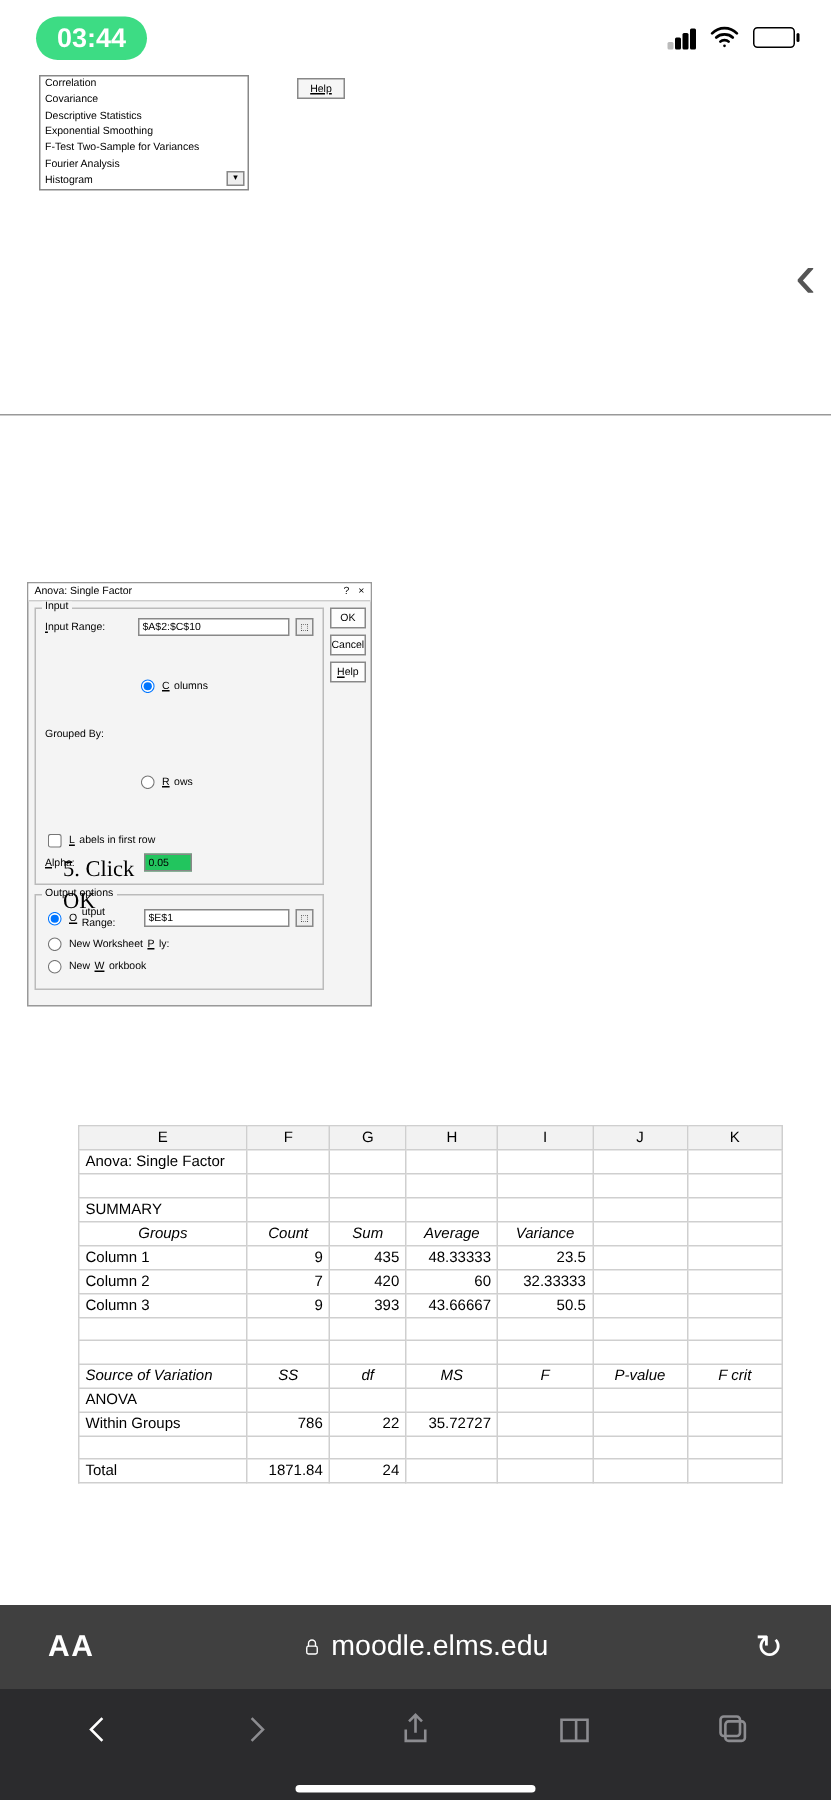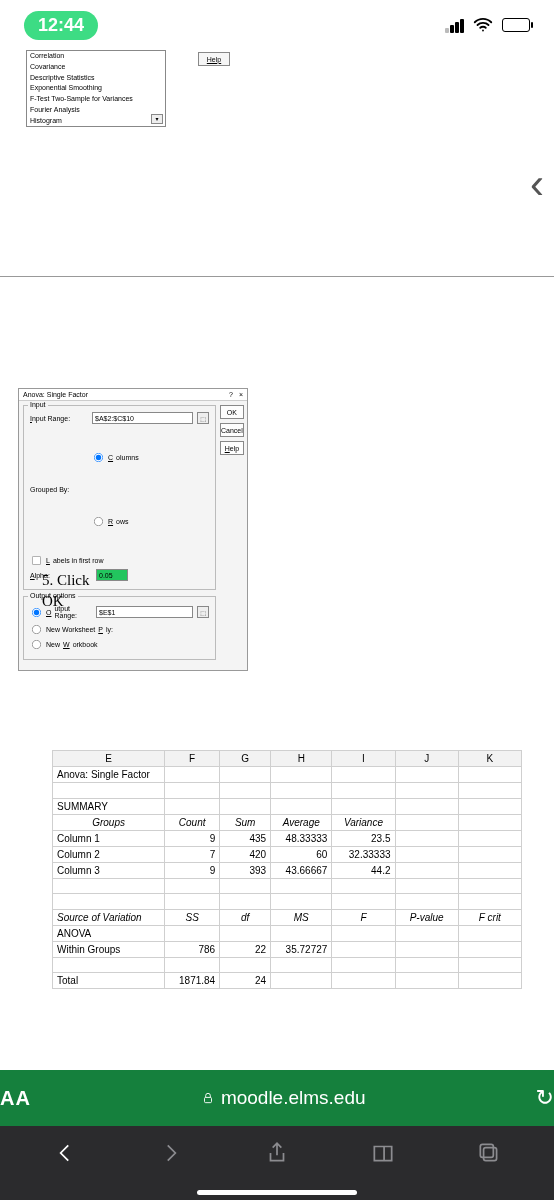--- a/index.html
+++ b/index.html
@@ -56,40 +56,40 @@
   .tbl { border-collapse:collapse; width:100%; table-layout:fixed; }
   .tbl td { border:1px solid #cfcfcf; padding:2px 4px; height:15.5px; white-space:nowrap; overflow:hidden; background:#fff; }
   .tbl .colhead { text-align:center; background:#f2f2f2; }
   .tbl .r { text-align:right; }
   .tbl .it { font-style:italic; }
 
   
   .rchev { position:absolute; top:110px; right:10px; font-size:42px; font-weight:300; color:#555; }
 
   
-  .browser-bar { height:56px; background:#15803d; display:flex; align-items:center; justify-content:center; gap:10px; color:#fff; padding:0 0; }
+  .browser-bar { height:56px; background:#404040; display:flex; align-items:center; justify-content:center; gap:10px; color:#fff; padding:0 32px; }
   .aa { font-size:20px; font-weight:600; letter-spacing:1px; }
   .url { flex:1; text-align:center; font-size:19px; display:flex; align-items:center; justify-content:center; gap:6px; }
   .lock { width:14px; height:14px; }
   .reload { font-size:22px; }
 
   
   .toolbar { height:58px; background:#2b2b2d; display:flex; align-items:center; justify-content:space-around; padding:0 12px; }
   .toolbar svg, .toolbar .ticon { width:26px; height:26px; stroke:#8c8c90; fill:none; stroke-width:1.6; }
   .toolbar .active svg { stroke:#fff; }
   .home-ind { height:16px; background:#2b2b2d; display:flex; align-items:center; justify-content:center; }
   .home-ind span { width:160px; height:5px; border-radius:3px; background:#fff; }
 
   .divider-line { position:absolute; top:226px; left:0; right:0; height:1px; background:#999; }
 </style>
 </head>
 <body>
 
 <div class="status-bar">
-  <div class="status-time">12:44</div>
+  <div class="status-time">03:44</div>
   <div class="status-right">
 
     <div class="signal-top">
       <span class="dim" style="height:5px"></span>
         <span style="height:8px"></span>
         <span style="height:11px"></span>
         <span style="height:14px"></span>
     </div>
     <svg class="wifi-ic" viewBox="0 0 24 24">
         <path d="M3 9 C8 4 16 4 21 9 M6 12 C9 9 15 9 18 12 M9 15 C10.5 13.5 13.5 13.5 15 15 M12 18 L12 18" stroke="#000" stroke-width="2" fill="none" stroke-linecap="round"></path>
@@ -258,21 +258,21 @@
             <td class="r">60</td>
             <td class="r">32.33333</td>
             <td></td>
             <td></td>
           </tr>
       <tr>
             <td>Column 3</td>
             <td class="r">9</td>
             <td class="r">393</td>
             <td class="r">43.66667</td>
-            <td class="r">44.2</td>
+            <td class="r">50.5</td>
             <td></td>
             <td></td>
           </tr>
       <tr>
             <td></td>
             <td></td>
             <td></td>
             <td></td>
             <td></td>
             <td></td>

